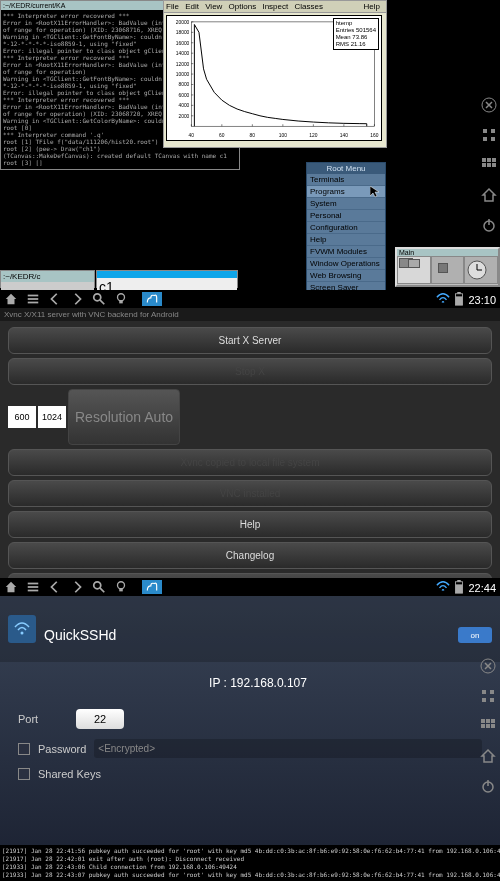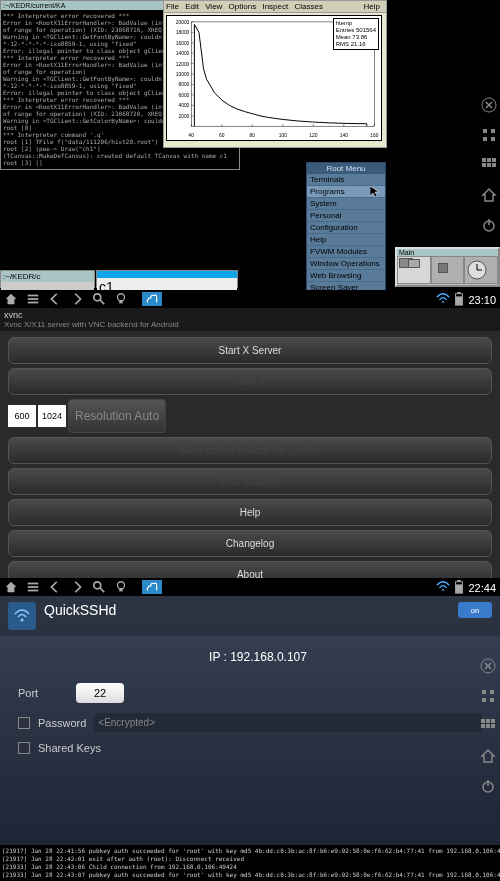--- a/index.html
+++ b/index.html
@@ -53,25 +53,25 @@
 
 
 .xvnc { position: absolute; top: 290px; left: 0; width: 500px; height: 288px; background: #2a2a2a; }
 .xvnc-header { background: #1a1a1a; color: #ccc; font-size: 9px; padding: 2px 4px; }
 .xvnc-sub { color: #888; font-size: 8px; }
 .xvnc-body { padding: 6px 8px; display: flex; flex-direction: column; gap: 4px; }
 .xvnc-btn { background: linear-gradient(#4a4a4a, #2a2a2a); border: 1px solid #555; border-radius: 6px; color: #ddd; font-size: 10px; text-align: center; padding: 7px; cursor: pointer; }
 .xvnc-btn.disabled { color: #444; }
 .res-row { display: flex; gap: 2px; align-items: center; }
 .res-input { width: 28px; height: 22px; background: #fff; color: #000; font-size: 9px; text-align: center; border: none; }
-.res-btn { background: linear-gradient(#555,#333); color: #888; font-size: 12px; padding: 9px 6px; border: 1px solid #444; border-radius: 4px; }
+.res-btn { background: linear-gradient(#555,#333); color: #888; font-size: 14px; padding: 19px 6px; border: 1px solid #444; border-radius: 4px; }
 
 
 .sshd { position: absolute; top: 578px; left: 0; width: 500px; height: 303px; background: linear-gradient(#3a4558, #1a2030); }
-.sshd-header { display: flex; align-items: flex-start; padding: 6px 8px; background: rgba(0,0,0,0.2); }
+.sshd-header { display: flex; align-items: flex-end; padding: 19px 8px; background: rgba(0,0,0,0.2); }
 .sshd-icon { width: 28px; height: 28px; background: #2a5a8a; border-radius: 3px; display: flex; align-items: center; justify-content: center; margin-right: 8px; }
 .sshd-title { color: #fff; font-size: 14px; flex: 1; }
 .sshd-toggle { width: 34px; height: 16px; background: #3a7aca; border-radius: 3px; color: #fff; font-size: 8px; display: flex; align-items: center; justify-content: center; }
 .sshd-ip { text-align: center; color: #fff; font-size: 12px; padding: 14px; margin-left: 16px; }
 .sshd-row { display: flex; align-items: center; padding: 5px 18px; gap: 8px; }
 .sshd-label { color: #ccc; font-size: 11px; width: 50px; text-align: left; }
 .sshd-port { width: 48px; height: 20px; background: linear-gradient(#fff,#ddd); border-radius: 4px; color: #000; text-align: center; font-size: 11px; line-height: 20px; }
 .sshd-check { width: 12px; height: 12px; border: 1px solid #888; background: #2a3040; }
 .sshd-pw { flex: 1; color: #888; font-size: 10px; background: rgba(0,0,0,0.2); padding: 4px; border-radius: 3px; }
 .sshd-side { position: absolute; right: 4px; top: 80px; display: flex; flex-direction: column; gap: 14px; }
@@ -287,21 +287,20 @@
         </svg>
       <svg class="batt-ic" viewBox="0 0 10 16">
           <rect x="1" y="2" width="8" height="13" fill="none" stroke="#aaa"></rect>
           <rect x="1" y="5" width="8" height="10" fill="#aaa"></rect>
           <rect x="3" y="0" width="4" height="2" fill="#aaa"></rect>
         </svg>
       <span class="clock">23:10</span>
     </div>
   </div>
   <div class="xvnc-header">
-    <div>xvnc</div>
     <div class="xvnc-sub">Xvnc X/X11 server with VNC backend for Android</div>
   </div>
   <div class="xvnc-body">
     <div class="xvnc-btn">Start X Server</div>
     <div class="xvnc-btn disabled">Stop X</div>
     <div class="res-row">
       <input class="res-input" value="600" style="">
       <input class="res-input" value="1024" style="">
       <div class="res-btn">Resolution Auto</div>
     </div>

